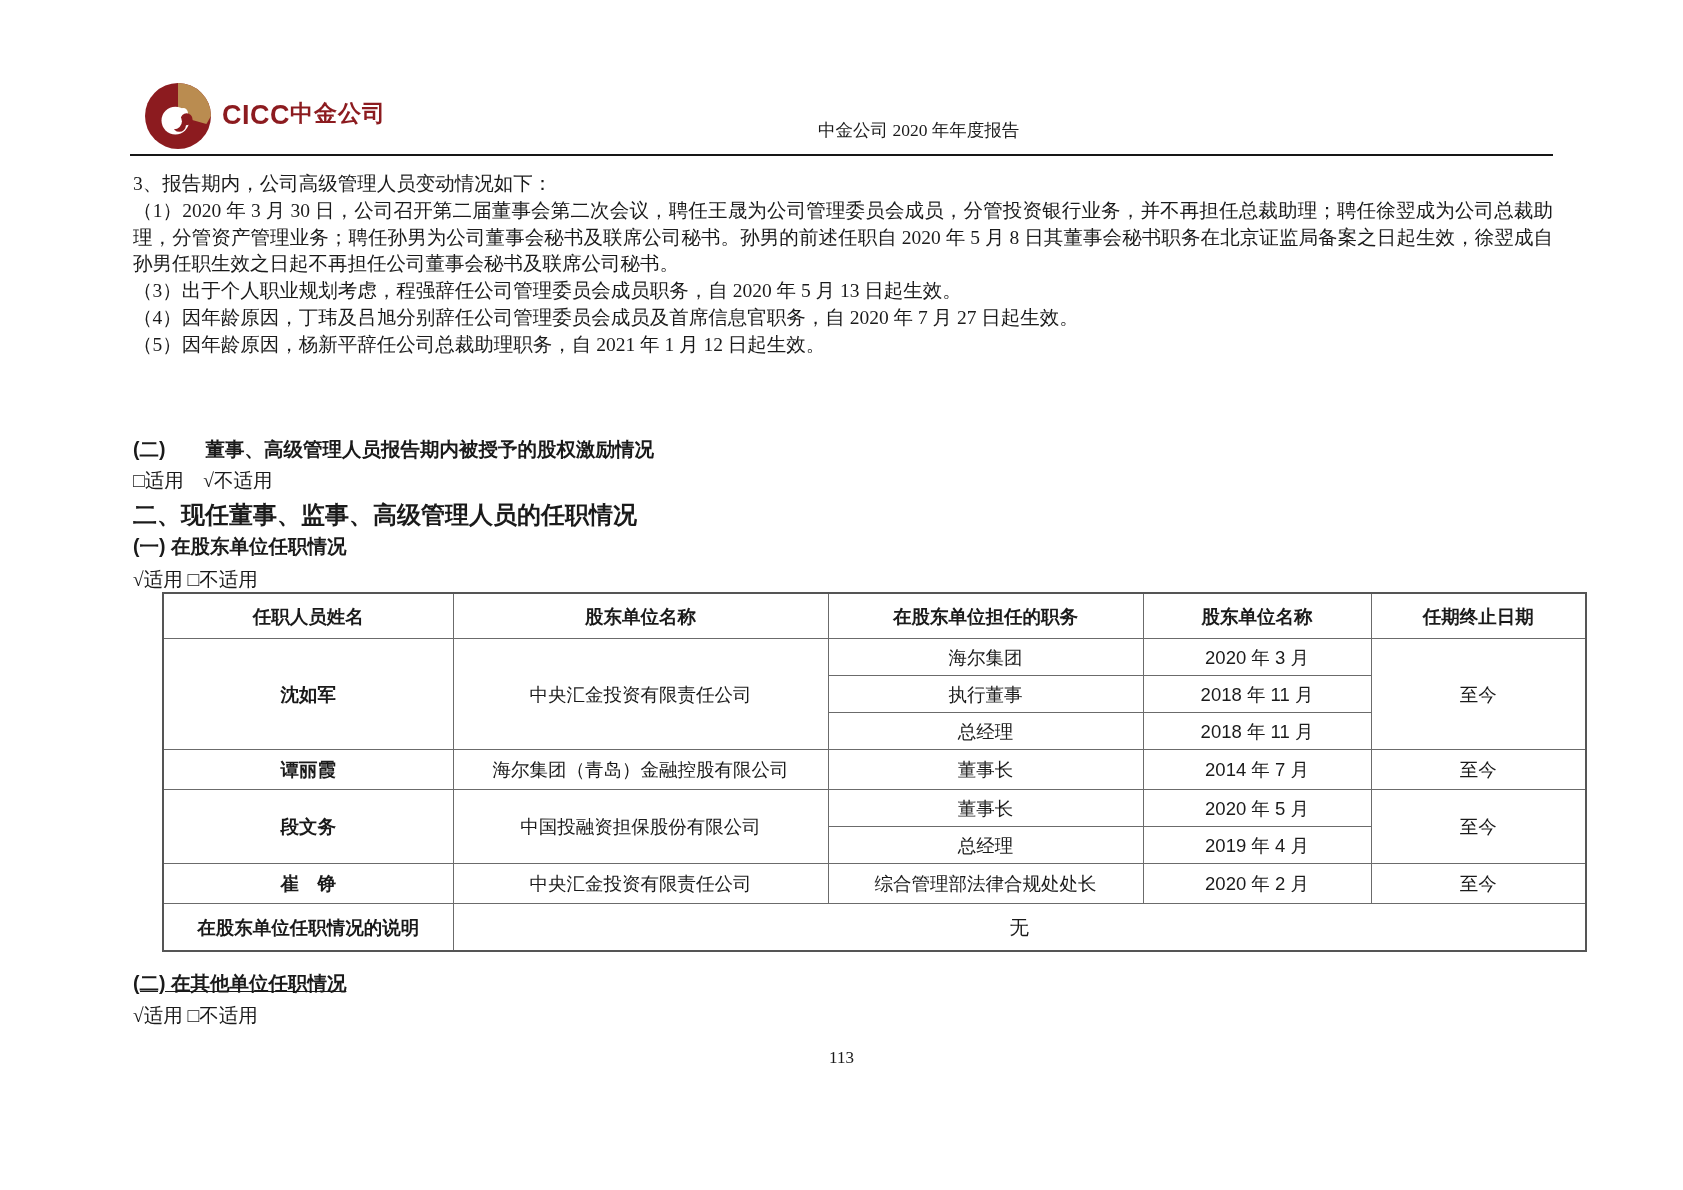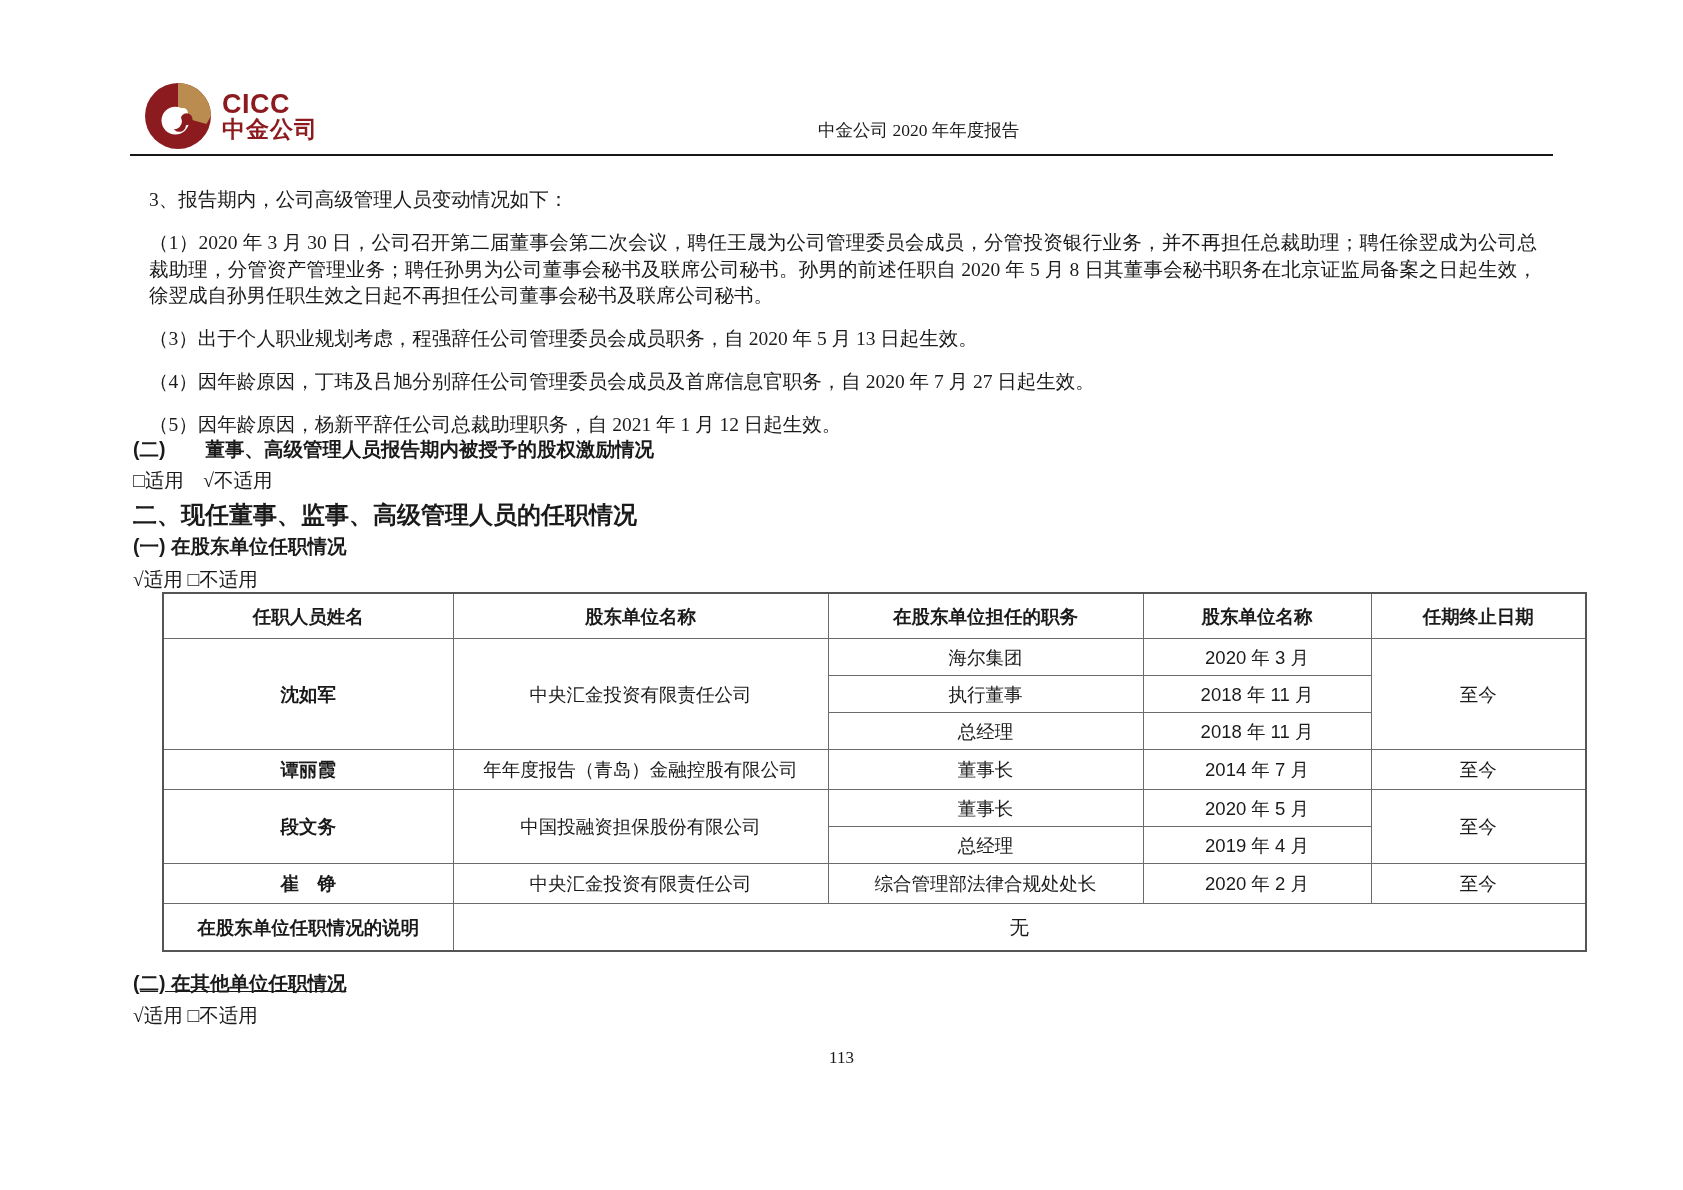--- a/index.html
+++ b/index.html
@@ -4,28 +4,28 @@
 <style>
   html,body{margin:0;padding:0;background:#e8e8e8;}
   .page{
     position:relative;width:1683px;height:1190px;background:#ffffff;
     font-family:"Liberation Serif","DejaVu Serif",serif;color:#1a1a1a;
     margin:0 auto;overflow:hidden;
   }
   
   .logo{position:absolute;left:145px;top:83px;display:flex;align-items:center;gap:11px;}
   .logo-mark{width:66px;height:66px;display:block;}
-  .logo-text{display:flex;flex-direction:column;justify-content:center;line-height:1.02;}
+  .logo-text{display:flex;flex-direction:row;justify-content:center;line-height:1.02;}
   .logo-acronym{font-family:"Liberation Sans",sans-serif;font-weight:bold;font-size:27px;letter-spacing:.5px;}
   .logo-cn{font-family:"Liberation Sans",sans-serif;font-weight:bold;font-size:23px;letter-spacing:1px;}
   .header-title{position:absolute;left:818px;top:118px;font-size:17.5px;white-space:nowrap;}
   .header-rule{position:absolute;left:130px;top:154px;width:1423px;border-top:2.5px solid #161616;}
   
   .body-text{position:absolute;left:133px;top:171px;width:1420px;font-size:19.5px;line-height:26.8px;text-align:justify;}
-  .body-text p{margin:16px;}
+  .body-text p{margin:0;}
   
   .h{position:absolute;left:133px;font-family:"Liberation Sans",sans-serif;font-weight:bold;white-space:nowrap;}
   .h-s2{top:436px;font-size:19.5px;}
   .h-s2 .h-title{margin-left:40px;}
   .h-chapter{top:499px;font-size:24px;}
   .h-sub1{top:533px;font-size:19.5px;}
   .h-sub2{top:970px;font-size:19.5px;text-decoration:underline;}
   .applicability{position:absolute;left:133px;font-size:19.5px;white-space:pre;}
   .ap1{top:467px;}
   .ap2{top:566px;}
@@ -119,21 +119,21 @@
       <tr>
         <td class="sub">执行董事</td>
         <td class="sub">2018 年 11 月</td>
       </tr>
       <tr>
         <td class="sub">总经理</td>
         <td class="sub">2018 年 11 月</td>
       </tr>
       <tr>
         <td class="name single">谭丽霞</td>
-        <td>年年度报告（青岛）金融控股有限公司</td>
+        <td>海尔集团（青岛）金融控股有限公司</td>
         <td>董事长</td>
         <td>2014 年 7 月</td>
         <td>至今</td>
       </tr>
       <tr>
         <td class="name" rowspan="2">段文务</td>
         <td rowspan="2">中国投融资担保股份有限公司</td>
         <td class="sub">董事长</td>
         <td class="sub">2020 年 5 月</td>
         <td rowspan="2">至今</td>

